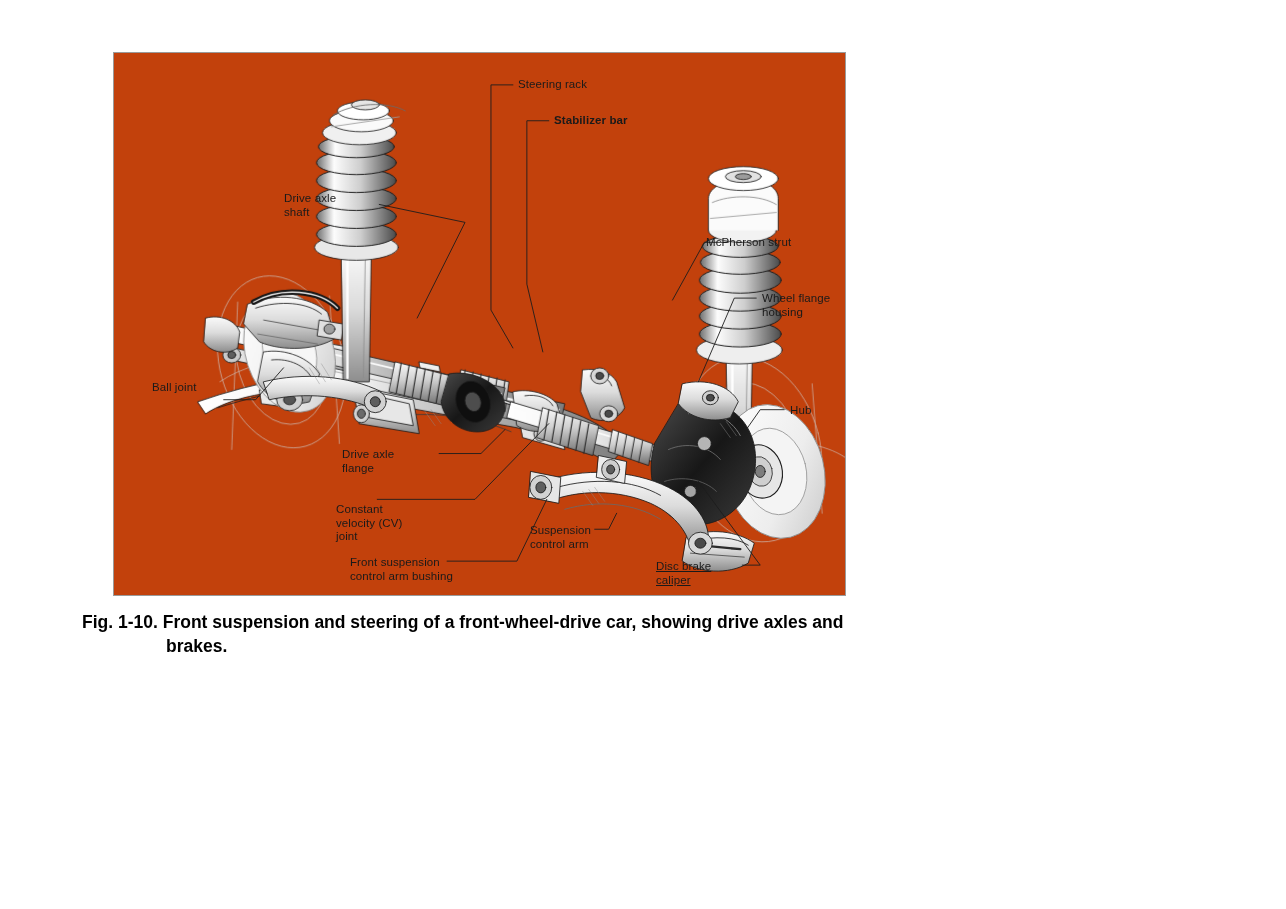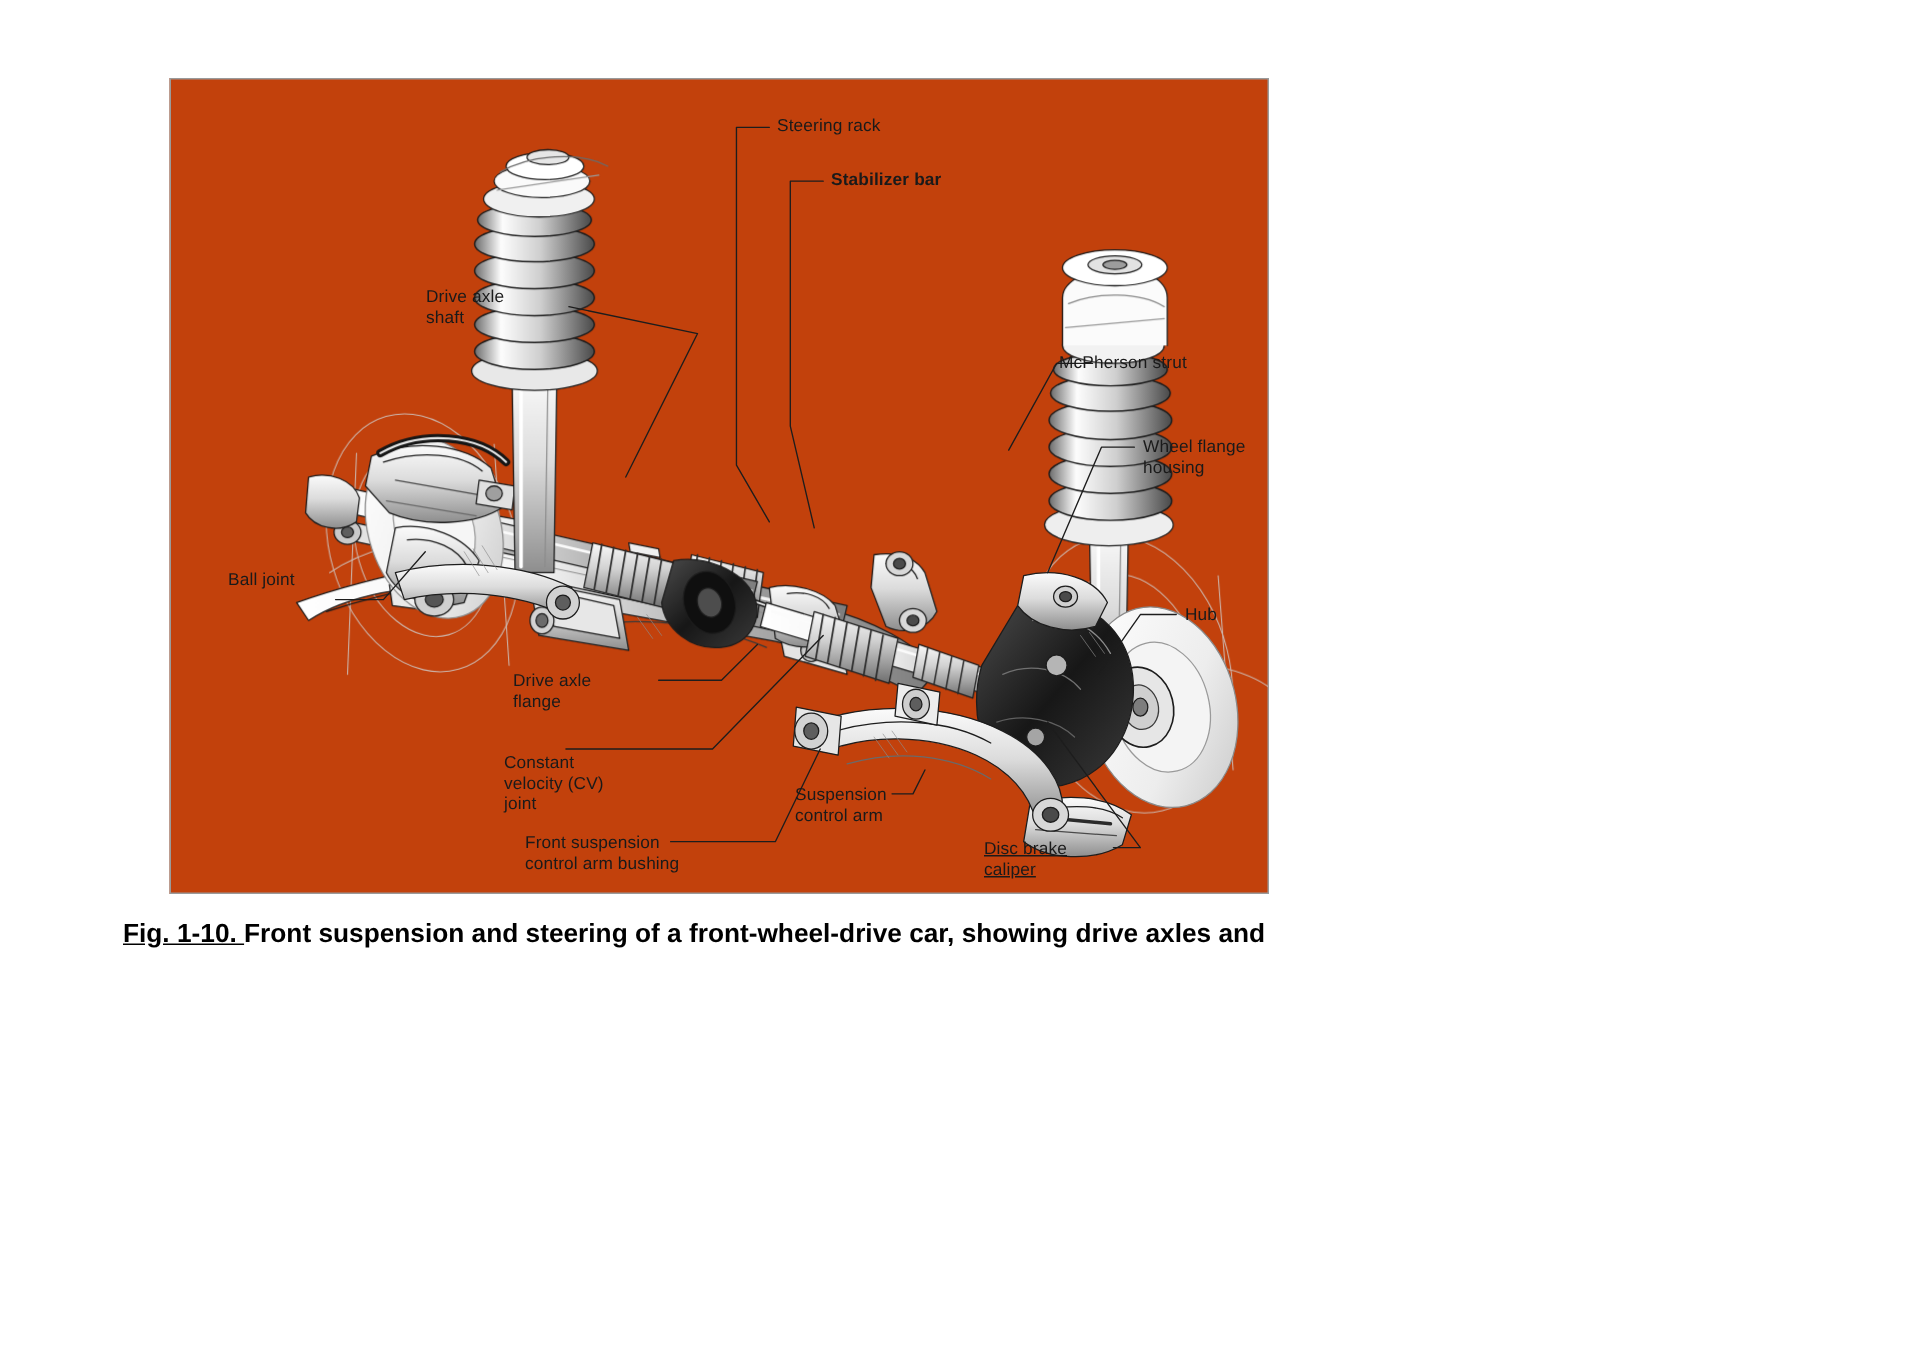--- a/index.html
+++ b/index.html
@@ -54,21 +54,20 @@
     position: absolute;
     left: 82px;
     top: 610px;
     width: 800px;
     font-size: 17.5px;
     line-height: 24px;
     color: #000000;
   }
   #figure-caption .cap-number {
     font-weight: bold;
-    text-decoration: underline;
   }
   #figure-caption .cap-body {
     font-weight: bold;
   }
   #figure-caption .cap-line2 {
     display: block;
     padding-left: 84px;
   }
 </style>
 </head>
@@ -409,13 +408,14 @@
   <span class="callout" style="left:416px; top:471px;">Suspension
 control arm</span>
 
   <span class="callout" style="left:542px; top:507px;text-decoration:underline;">Disc brake
 caliper</span>
 
 </div>
 
 <div id="figure-caption">
   <span class="cap-number">Fig. 1-10. </span><span class="cap-body">Front suspension and steering of a front-wheel-drive car, showing drive axles and</span>
+  <span class="cap-line2 cap-body">brakes.</span>
 </div>
 
 </body></html>

